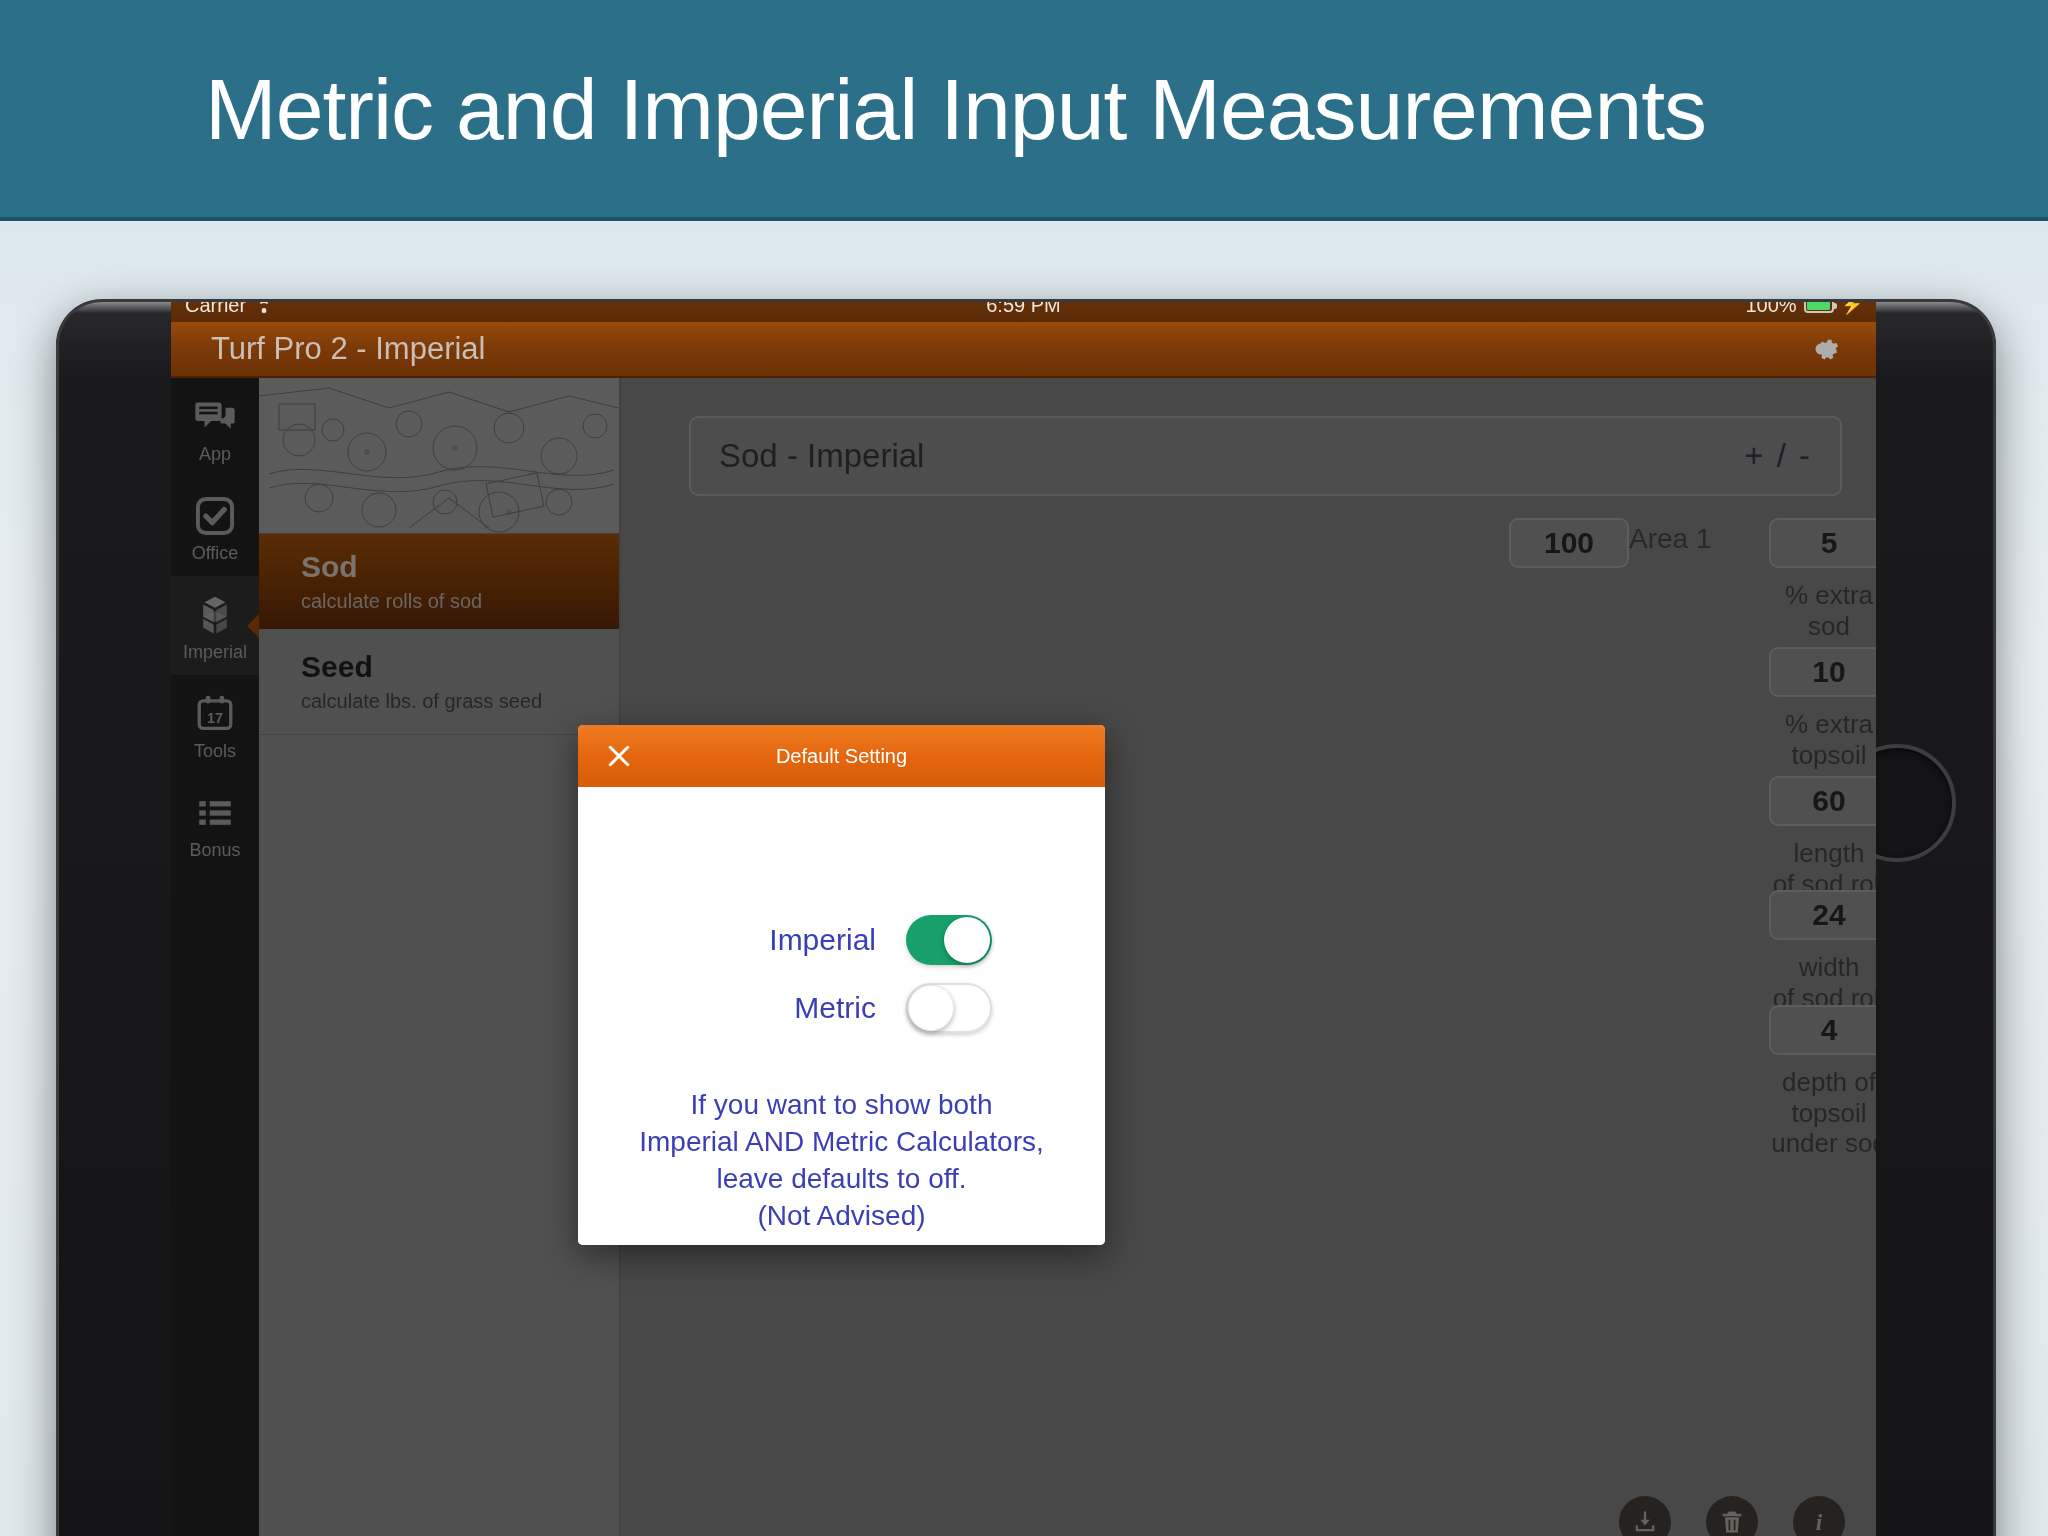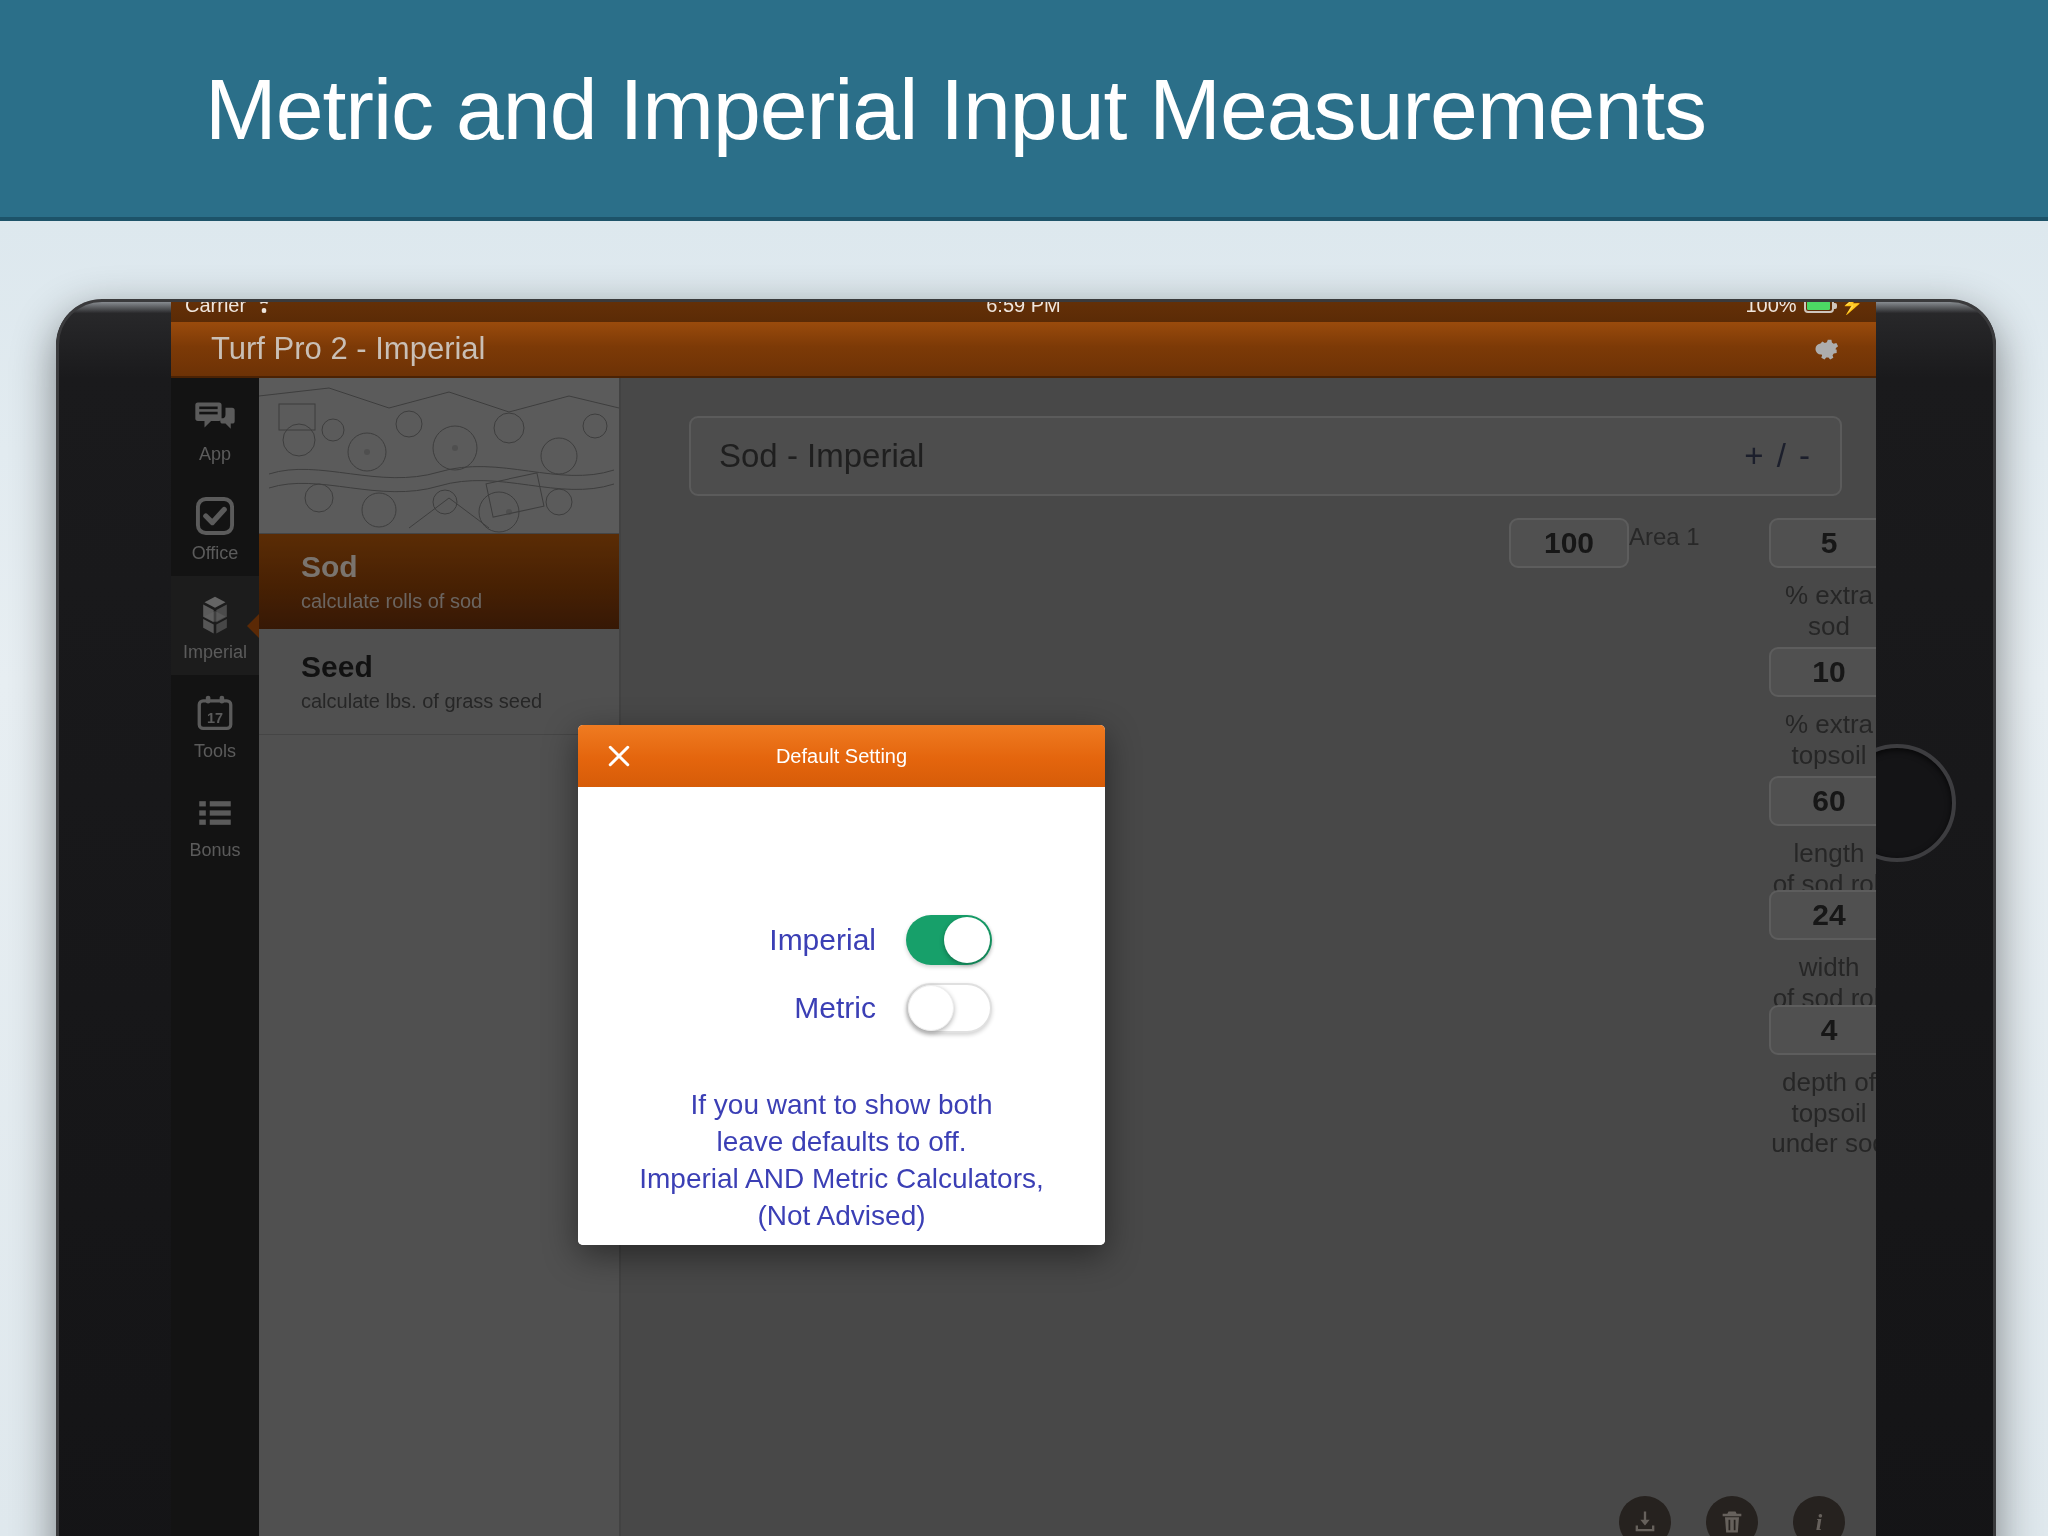--- a/index.html
+++ b/index.html
@@ -182,21 +182,21 @@
   .title-field {
     position: absolute; left: 70px; top: 38px; right: 34px; height: 80px;
     background: #757575; border: 2px solid #8a8a8a; border-radius: 9px;
     display: flex; align-items: center; justify-content: space-between;
     padding: 0 28px;
   }
   .title-field-text { font-size: 33px; color: #303030; }
   .plusminus { font-size: 33px; color: #2b3044; letter-spacing: 2px; }
 
   .area-label {
-    position: absolute; left: 1010px; top: 145px; font-size: 24px; color: #3d3d3d;
+    position: absolute; left: 1010px; top: 145px; font-size: 28px; color: #3d3d3d;
   }
   .num-box {
     position: absolute;
     background: #7a7a7a; border: 2px solid #8d8d8d; border-radius: 9px;
     display: flex; align-items: center; justify-content: center;
     font-size: 30px; color: #232323; font-weight: bold;
   }
   .box-lg { width: 120px; height: 50px; margin-top: 12px; }
   .field-label {
     position: absolute; width: 170px; text-align: center;
@@ -507,22 +507,22 @@
 
           <div class="toggle-row" style="top:196px;">
             <div class="toggle-label">Metric</div>
             <div class="switch off">
               <div class="knob"></div>
             </div>
           </div>
 
           <div class="modal-note">
             <div>If you want to show both</div>
+            <div>Imperial AND Metric Calculators,</div>
             <div>leave defaults to off.</div>
-            <div>Imperial AND Metric Calculators,</div>
             <div>(Not Advised)</div>
           </div>
         </div>
       </div>
 
     </div>
   </div>
   <div class="device-edge"></div>
 </div>
 

